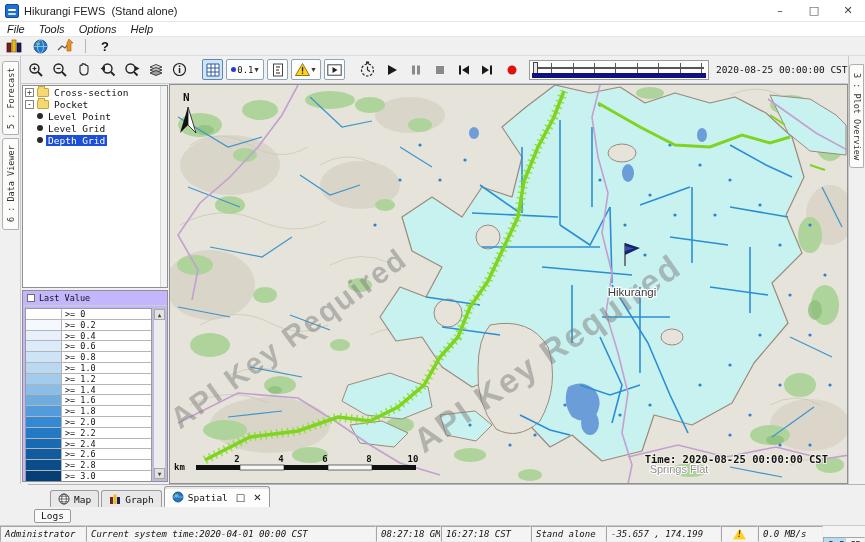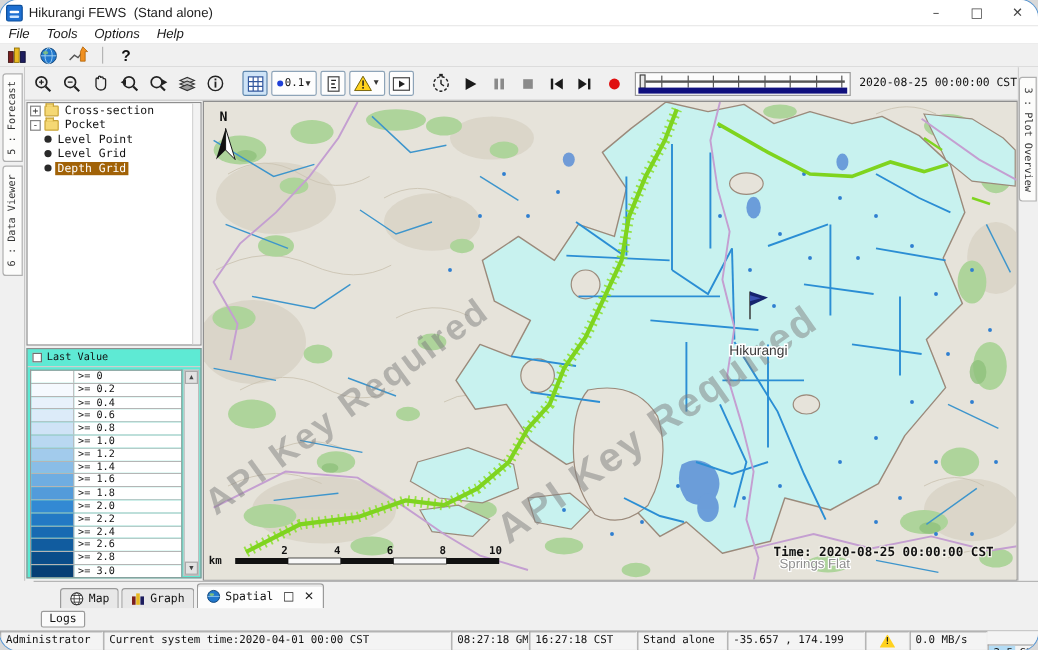--- a/index.html
+++ b/index.html
@@ -1,18 +1,18 @@
 <!DOCTYPE html>
 <html><head>
 <meta charset="utf-8">
 <style>
   html,body{margin:0;padding:0;background:#d8d8d8;}
   *{box-sizing:border-box;}
   #win{position:relative;width:865px;height:542px;background:#f0f0f0;
-       font-family:"Liberation Sans",sans-serif;outline:1px solid #5f9bd5;overflow:hidden;border-radius:15px;}
+       font-family:"Liberation Sans",sans-serif;outline:1px solid #5f9bd5;overflow:hidden;}
 
   
   #titlebar{position:absolute;left:0;top:0;width:865px;height:22px;background:#ffffff;
             display:flex;align-items:center;border-bottom:1px solid #e5e5e5;}
   #appicon{width:14px;height:14px;margin:0 5px 0 5px;background:#1d6fd1;border:1px solid #0d4f9b;
            position:relative;border-radius:2px;}
   #appicon:before{content:"";position:absolute;left:2px;top:4px;width:8px;height:2px;background:#fff;border-radius:2px;}
   #appicon:after{content:"";position:absolute;left:2px;top:8px;width:8px;height:2px;background:#cfe6ff;border-radius:2px;}
   #wtitle{font-size:11px;color:#222;white-space:pre;}
   #wcontrols{margin-left:auto;display:flex;height:100%;}
@@ -63,25 +63,25 @@
   #treepanel{position:absolute;left:22px;top:85px;width:146px;height:203px;background:#fff;
              border:1px solid #8f8f8f;font-family:"DejaVu Sans Mono",monospace;font-size:9.5px;color:#111;overflow:hidden;}
   .trow{display:flex;align-items:center;height:12px;gap:3px;padding-left:2px;white-space:nowrap;}
   .trow .exp{width:9px;height:9px;border:1px solid #848484;background:#fff;font-size:8px;line-height:7px;
              text-align:center;color:#333;flex:0 0 auto;}
   .folder{width:12px;height:9px;background:#f5d874;border:1px solid #c9a53a;border-radius:1px;position:relative;flex:0 0 auto;}
   .folder:before{content:"";position:absolute;left:0;top:-3px;width:5px;height:2px;background:#f5d874;border:1px solid #c9a53a;border-bottom:none;}
   .bullet{width:6px;height:6px;border-radius:50%;background:#2a2a2a;flex:0 0 auto;}
   .tind1{margin-left:12px;}
   .tlabel{padding:0 2px;}
-  .tsel{background:#a16207;color:#fff;}
+  .tsel{background:#1d4ed8;color:#fff;}
   #treescroll{position:absolute;right:0;top:0;width:7px;height:100%;background:#f2f2f2;border-left:1px solid #d5d5d5;}
 
   
-  #legendpanel{position:absolute;left:22px;top:290px;width:146px;height:192px;background:#5eead4;
+  #legendpanel{position:absolute;left:22px;top:290px;width:146px;height:192px;background:#c4b5fd;
                border:1px solid #8f8f8f;font-family:"DejaVu Sans Mono",monospace;font-size:8.5px;color:#111;overflow:hidden;}
   #legendhead{height:15px;display:flex;align-items:center;gap:4px;padding-left:4px;border-bottom:1px solid #cfcfcf;}
   #legendhead .cb{width:8px;height:8px;border:1px solid #707070;background:#fff;flex:0 0 auto;}
   #legendlist{position:absolute;left:2px;top:17px;right:15px;bottom:0;border:1px solid #9a9a9a;border-bottom:none;overflow:hidden;}
   .lg-row{display:flex;height:10.8px;border-bottom:1px solid #b5b5b5;}
   .lg-sw{width:36px;border-right:1px solid #b5b5b5;flex:0 0 auto;}
   .lg-lb{flex:1;padding-left:3px;line-height:10.5px;background:#fff;}
   #legendsb{position:absolute;right:1px;top:17px;width:13px;bottom:1px;background:#ececec;border:1px solid #bdbdbd;}
   .sbarrow{position:absolute;left:0;width:11px;height:11px;background:#e2e2e2;border:1px solid #a8a8a8;
            font-size:6px;text-align:center;line-height:10px;color:#444;}
@@ -101,21 +101,21 @@
   .btab .mini{width:12px;height:12px;flex:0 0 auto;}
   .btn-sq{font-size:10px;color:#222;margin-left:4px;font-family:"DejaVu Sans",sans-serif;}
   #logsrow{position:absolute;left:12px;top:507px;width:865px;height:18px;background:#f0f0f0;display:flex;align-items:center;padding-left:22px;}
   #logsbtn{font-family:"DejaVu Sans Mono",monospace;font-size:9.5px;color:#111;background:#fafafa;
            border:1px solid #9a9a9a;border-radius:2px;height:14px;padding:0 6px;line-height:12px;}
 
   
   #statusbar{position:absolute;left:0;top:525px;width:865px;height:17px;background:#f4f4f4;display:flex;
              font-family:"DejaVu Sans Mono",monospace;font-size:9px;color:#111;border-top:1px solid #c9c9c9;}
   .sb-box{height:100%;border:1px solid;border-color:#a6a6a6 #eeeeee #eeeeee #a6a6a6;display:flex;align-items:center;
-          padding:0 4px;white-space:nowrap;overflow:hidden;flex:0 0 auto;}
+          padding:0 4px;white-space:nowrap;overflow:hidden;flex:0 0 auto;font-style:italic;}
   #sb-mem{position:relative;flex:1 1 auto;margin-top:11px;}
   #sb-mem .fill{position:absolute;left:0;top:0;bottom:0;width:55%;background:#b3dcf5;}
   #sb-mem span{position:relative;}
   .warn-tri{width:13px;height:11px;background:#ffd21e;clip-path:polygon(50% 0,100% 100%,0 100%);position:relative;flex:0 0 auto;}
   .warn-tri:after{content:"!";position:absolute;left:0;right:0;top:1px;text-align:center;font-size:8px;font-weight:bold;color:#222;}
 </style>
 </head>
 <body>
 
 <div id="win">

